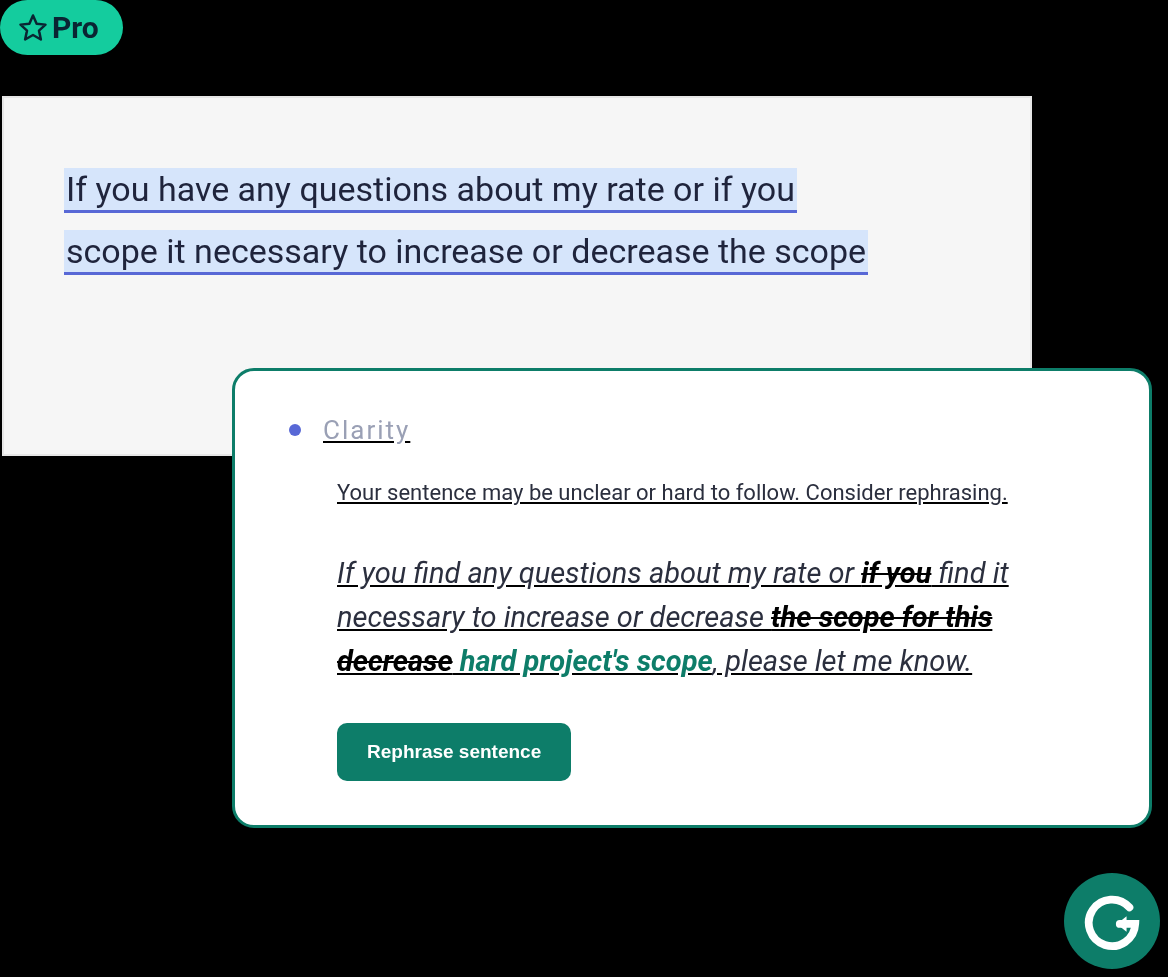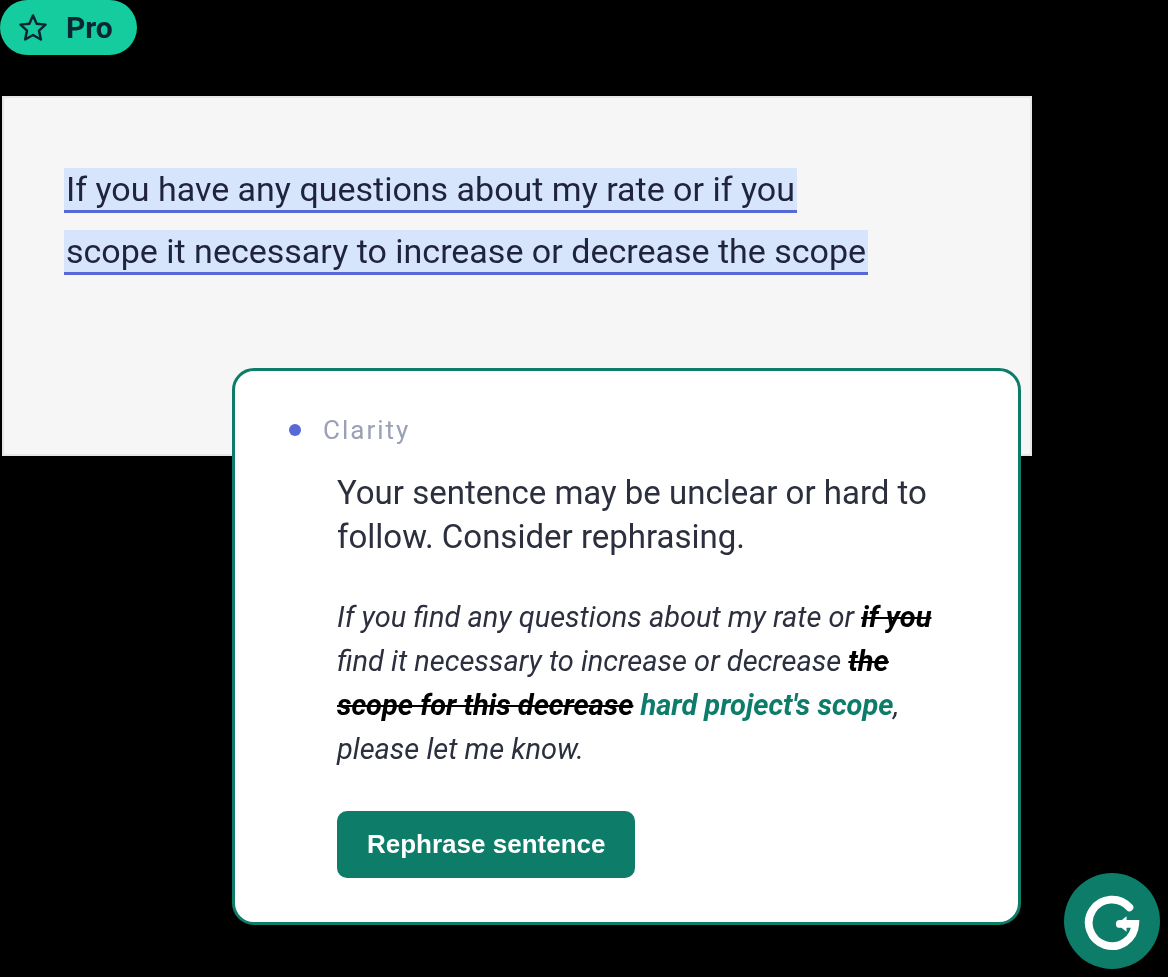--- a/index.html
+++ b/index.html
@@ -17,21 +17,21 @@
     }
     .pro-badge {
       position: absolute;
       top: 0;
       left: 0;
       background: #14cc9e;
       border-radius: 28px;
       padding: 10px 24px 10px 18px;
       display: flex;
       align-items: center;
-      gap: 18px;
+      gap: 4px;
       z-index: 10;
     }
     .pro-badge .star-icon {
       width: 30px;
       height: 30px;
     }
     .pro-badge .label {
       color: #0a2533;
       font-size: 30px;
       font-weight: 700;
@@ -54,26 +54,27 @@
     }
     .editor-text span {
       background: #d6e5fb;
       border-bottom: 3px solid #5868d6;
       padding: 1px 2px;
     }
     .suggestion-card {
       position: absolute;
       top: 368px;
       left: 232px;
-      width: 789px;
+      width: 920px;
       background: #fff;
       border: 3px solid #0d7d69;
       border-radius: 22px;
       padding: 44px 54px 44px 54px;
       z-index: 5;
+      text-decoration: underline;
     }
     .suggestion-header {
       display: flex;
       align-items: center;
       gap: 22px;
       margin-bottom: 26px;
     }
     .bullet-dot {
       width: 12px;
       height: 12px;
@@ -83,21 +84,21 @@
     .category-label {
       color: #9aa0b5;
       font-size: 26px;
       letter-spacing: 2px;
       font-weight: 400;
     }
     .suggestion-body {
       padding-left: 48px;
     }
     .explanation {
-      font-size: 33px;
+      font-size: 22px;
       line-height: 44px;
       color: #2b2f3e;
       margin-bottom: 36px;
     }
     .rewrite {
       font-size: 29px;
       line-height: 44px;
       color: #2b2f3e;
       font-style: italic;
       margin-bottom: 40px;
@@ -107,21 +108,21 @@
       text-decoration: line-through;
       font-weight: 700;
     }
     .rewrite .insert {
       color: #0d7d69;
       font-weight: 700;
     }
     .rephrase-btn {
       background: #0d7d69;
       color: #fff;
-      font-size: 26px;
+      font-size: 19px;
       font-weight: 600;
       border: none;
       border-radius: 10px;
       padding: 18px 30px;
       cursor: pointer;
     }
     .g-logo {
       position: absolute;
       bottom: 8px;
       right: 8px;

